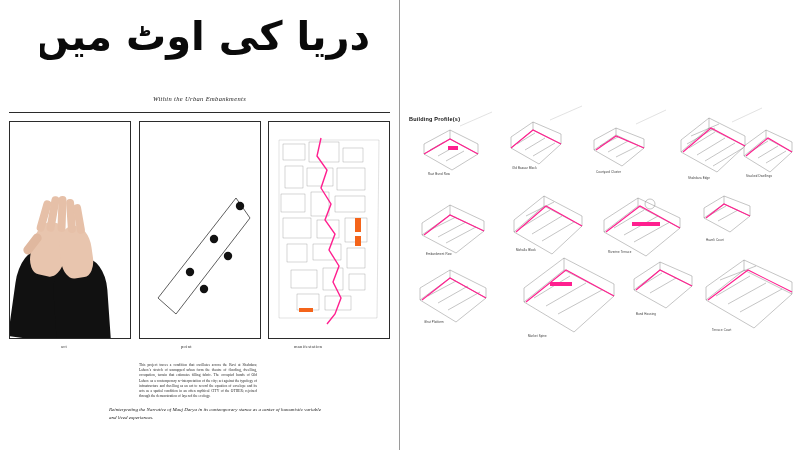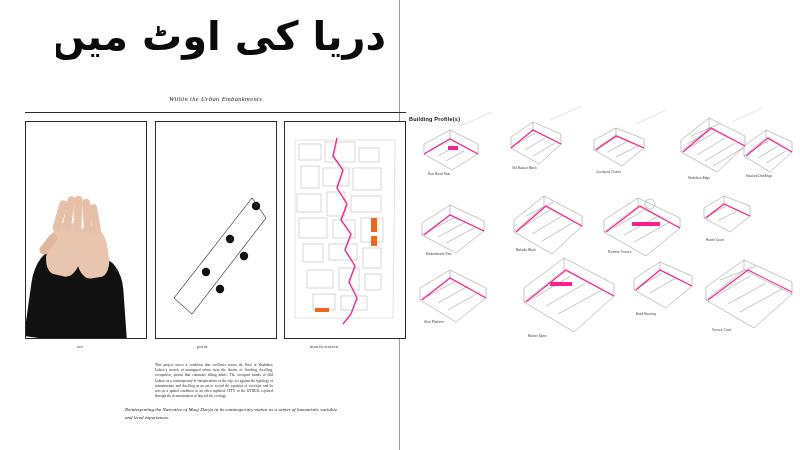--- a/index.html
+++ b/index.html
@@ -25,21 +25,21 @@
     left: 399px;
     top: 0;
     width: 1px;
     height: 450px;
     background: #9a9a9a;
   }
 
   
   .left-panel {
     position: absolute;
-    left: 16px; top: 0;
+    left: 0; top: 0;
     width: 399px; height: 401px;
   }
   .urdu-title {
     position: absolute;
     left: 40px;
     top: 14px;
     width: 330px;
     height: 78px;
     direction: rtl;
     text-align: center;

